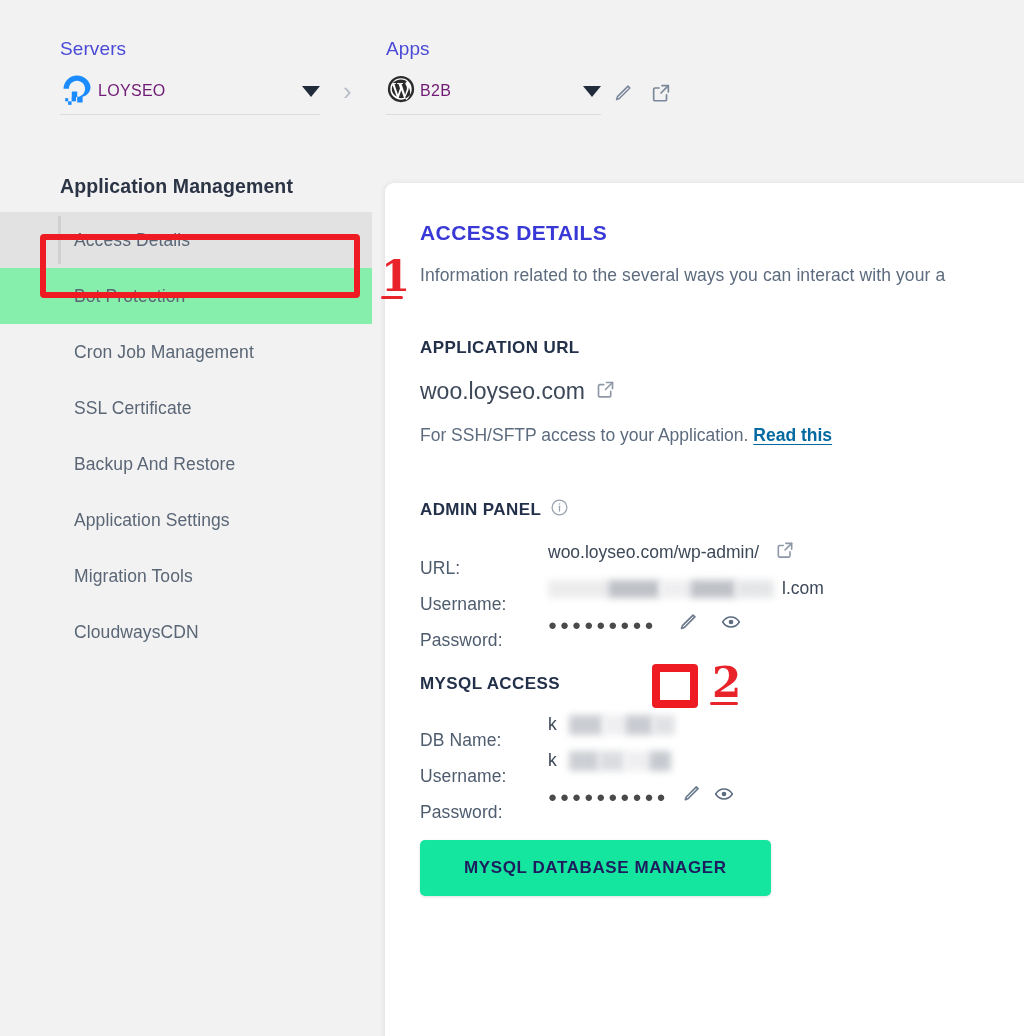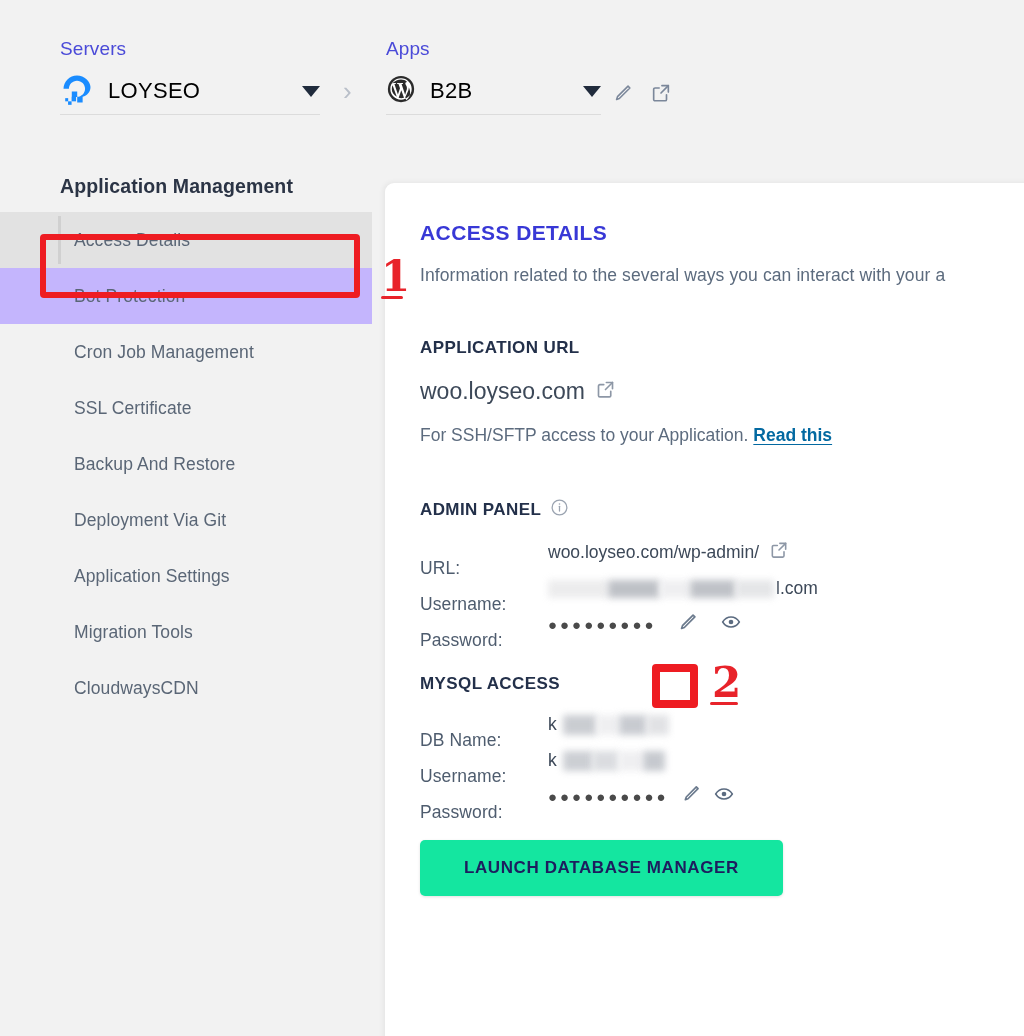--- a/index.html
+++ b/index.html
@@ -17,22 +17,22 @@
   .topbar { position: absolute; left: 0; top: 0; width: 1024px; height: 160px; }
 
   .selector { position: absolute; }
   .sel-label {
     font-size: 19px; color: #4a4ad8; letter-spacing: .1px;
     margin-bottom: 8px; font-weight: 400;
   }
   .sel-row { display: flex; align-items: center; height: 46px; }
   .sel-underline { height: 1px; background: #dcdcdc; }
   .sel-name {
-    font-size: 22px; color: #000000; letter-spacing: .3px;
-    margin-left: 14px; font-weight: 400;
+    font-size: 16px; color: #701a75; letter-spacing: .3px;
+    margin-left: 4px; font-weight: 400;
   }
   .caret {
     width: 0; height: 0; border-left: 9px solid transparent;
     border-right: 9px solid transparent; border-top: 11px solid #202b3c;
   }
 
   .servers-sel { left: 60px; top: 38px; width: 260px; }
   .apps-sel    { left: 386px; top: 38px; width: 215px; }
 
   .do-logo { width: 34px; height: 34px; }
@@ -55,21 +55,21 @@
   .sb-item {
     height: 56px; display: flex; align-items: center;
     padding-left: 74px; font-size: 17.5px; color: #5a6676;
     letter-spacing: .1px; cursor: pointer; position: relative;
   }
   .sb-item.active { background: #e2e2e2; }
   .sb-item.active::before {
     content: ""; position: absolute; left: 58px; top: 4px; bottom: 4px;
     width: 3px; background: #d0d0d0;
   }
-  .sb-item.sub { background: #c4b5fd; }
+  .sb-item.sub { background: #86efac; }
   .sb-item .sb-chev {
     position: absolute; right: 42px; top: 50%; transform: translateY(-50%);
   }
 
   
   .redbox {
     position: absolute; left: 40px; top: 234px; width: 320px; height: 64px;
     border: 6px solid #ee1c22; border-radius: 4px; pointer-events: none;
   }
 
@@ -89,21 +89,21 @@
     font-size: 17.5px; color: #5c6b7e; letter-spacing: .1px;
     white-space: nowrap;
   }
 
   .block-title {
     font-size: 17px; font-weight: bold; color: #23304a;
     letter-spacing: .4px; display: flex; align-items: center; gap: 9px;
   }
   .kv-row { display: flex; align-items: center; font-size: 17.5px; color: #4e5c6e; height: 36px; }
   .kv-key { width: 128px; flex: none; letter-spacing: .1px; margin-top: 32px; }
-  .kv-val { display: flex; align-items: center; gap: 10px; color: #3c4858; }
+  .kv-val { display: flex; align-items: center; gap: 16px; color: #3c4858; }
 
   .link-url { color: #3c4858; font-size: 23px; }
   .read-this {
     color: #0369a1; font-weight: bold; text-decoration: underline;
     text-underline-offset: 3px; cursor: pointer;
   }
 
   .dots { letter-spacing: 3px; font-size: 15px; color: #4a4a4a; line-height: 1; }
 
   
@@ -214,23 +214,20 @@
     <div class="sb-item">
       <span>Cron Job Management</span>
     </div>
     <div class="sb-item">
       <span>SSL Certificate</span>
     </div>
     <div class="sb-item">
       <span>Backup And Restore</span>
     </div>
     <div class="sb-item">
-      <span>Deployment Via Git</span>
-    </div>
-    <div class="sb-item">
       <span>Application Settings</span>
     </div>
     <div class="sb-item">
       <span>Migration Tools</span>
     </div>
     <div class="sb-item">
       <span>CloudwaysCDN</span>
     </div>
   </div>
 
@@ -355,21 +352,21 @@
               <span class="icon-btn">
                 <svg width="20" height="20" viewBox="0 0 24 24" fill="none" stroke="#5b6b80" stroke-width="1.8">
                   <path d="M2 12s3.8-6 10-6 10 6 10 6-3.8 6-10 6-10-6-10-6z"></path>
                   <circle cx="12" cy="12" r="2.8" fill="#5b6b80" stroke="none"></circle>
                 </svg>
               </span>
             </span>
           </div>
         </div>
 
-        <button class="btn-launch">LAUNCH DATABASE MANAGER</button>
+        <button class="btn-launch">MYSQL DATABASE MANAGER</button>
       </div>
 
     </div>
   </div>
 
   <div class="redbox"></div>
   <div class="redbox2"></div>
 
   <div class="annot annot-1">1</div>
   <div class="annot-underline ul-1"></div>

